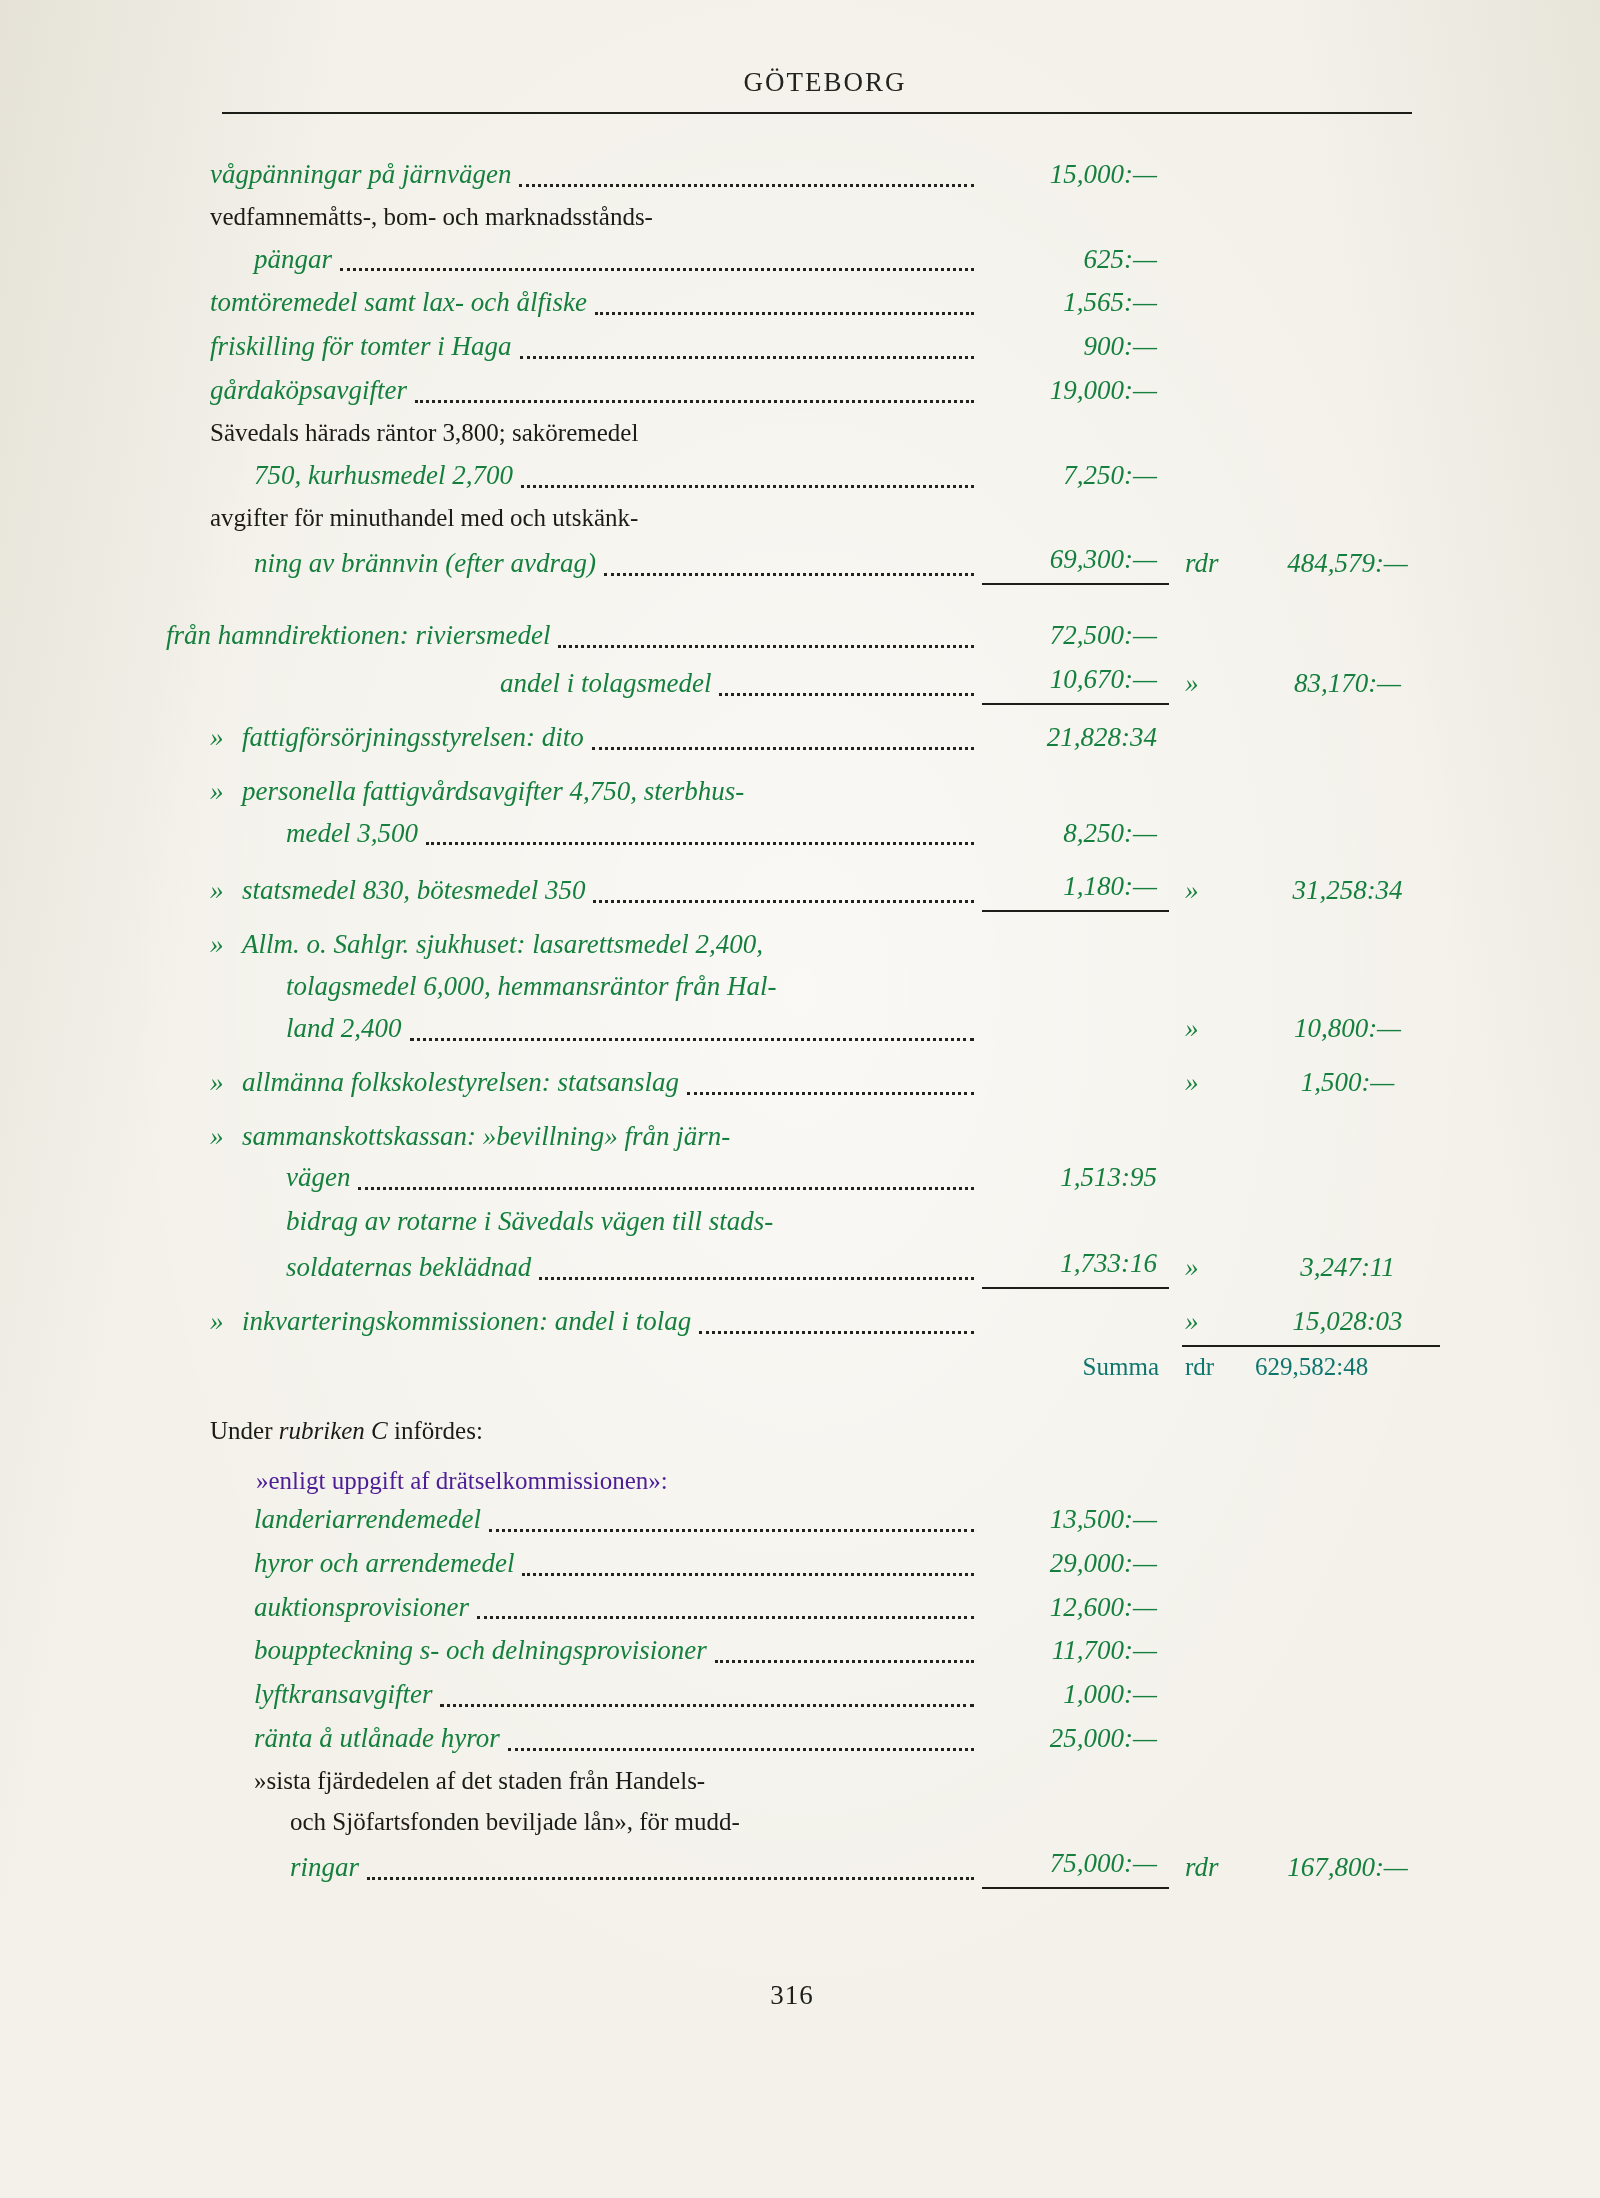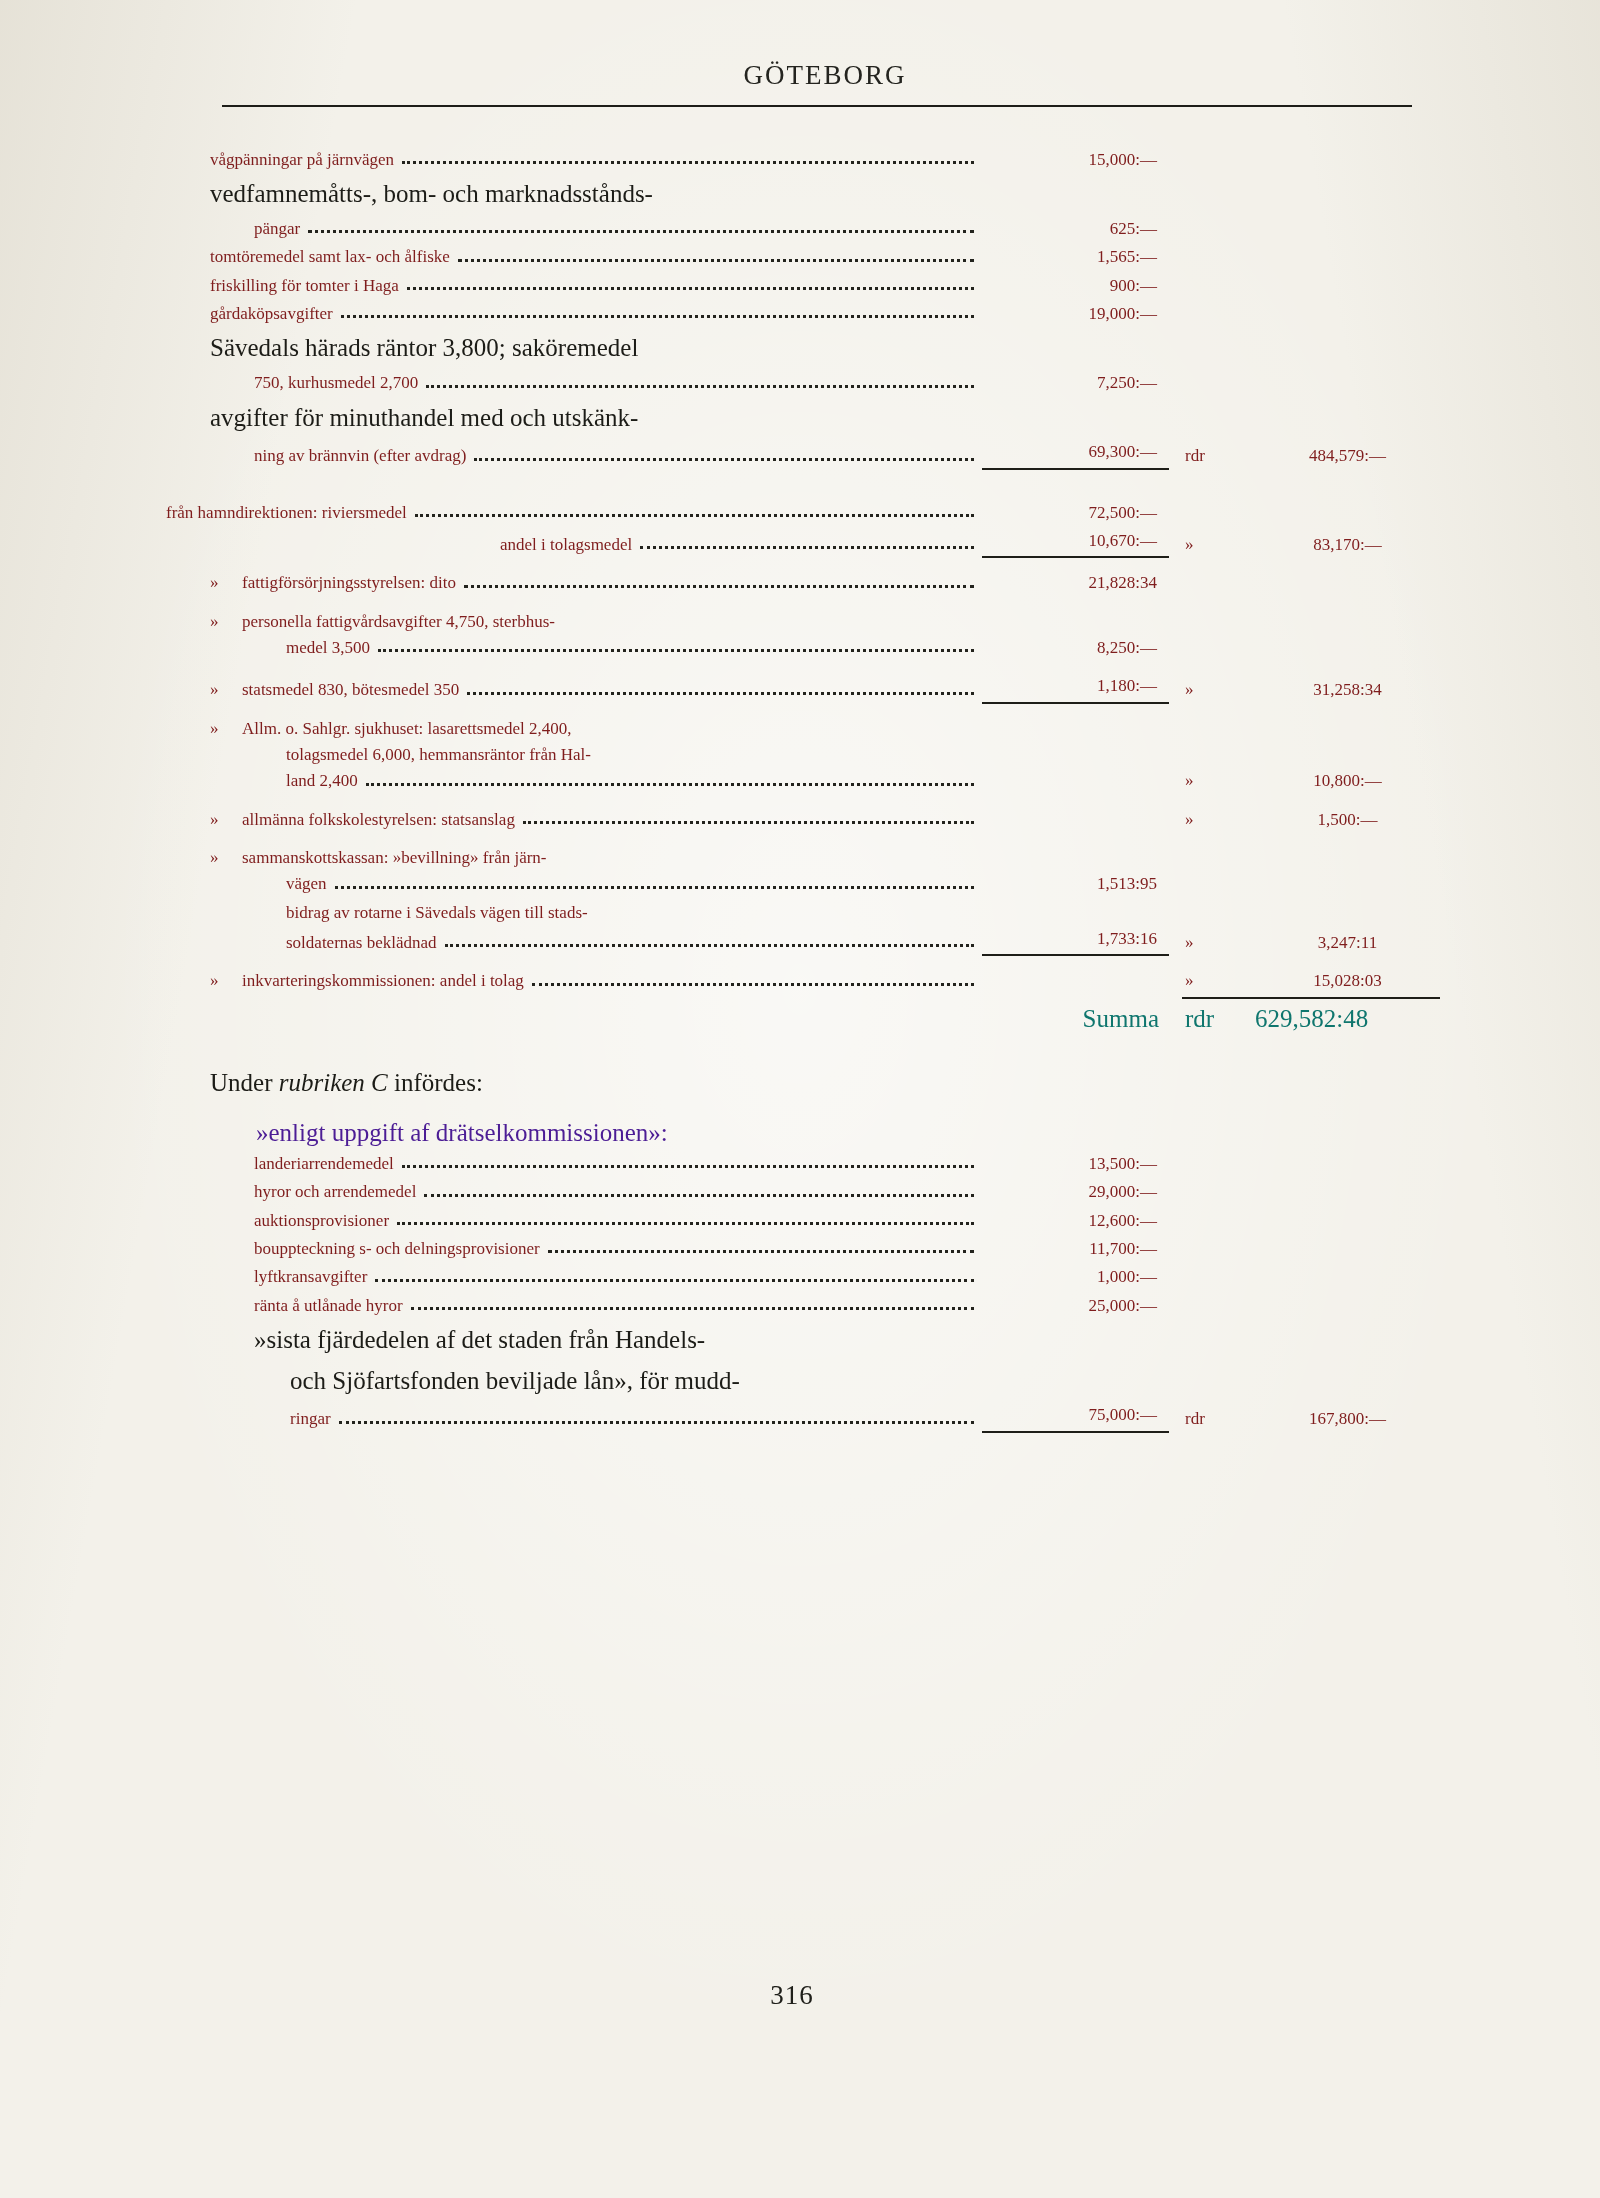--- a/index.html
+++ b/index.html
@@ -24,44 +24,45 @@
     inset: 0;
     background:
       radial-gradient(ellipse at 50% 45%, rgba(255,255,255,0.55) 0%, rgba(255,255,255,0.0) 62%),
       linear-gradient(100deg, rgba(205,198,180,0.35) 0%, rgba(255,255,255,0) 18%),
       linear-gradient(260deg, rgba(205,198,180,0.30) 0%, rgba(255,255,255,0) 16%);
     pointer-events: none;
   }
   .sheet {
     position: absolute;
     left: 210px;
-    top: 60px;
+    top: 67px;
     width: 1230px;
   }
   .running-head {
     text-align: center;
     font-size: 27px;
     letter-spacing: 2.0px;
     color: #24241f;
     margin-bottom: 14px;
     font-family: "Liberation Serif", serif;
   }
   .rule {
     border-top: 2px solid #1d1d18;
     width: 1190px;
     margin: 0 auto 40px 12px;
   }
   
   .row {
     display: flex;
     align-items: flex-end;
-    font-size: 17px;
+    font-size: 27px;
     line-height: 1.55;
-    color: #7f1d1d;
+    color: #15803d;
     margin-bottom: 2px;
+    font-style: italic;
   }
   .row.tight { margin-bottom: 0; }
   .lead {
     flex: 0 0 auto;
     white-space: nowrap;
   }
   .guillemet {
     display: inline-block;
     width: 32px;
     flex: 0 0 32px;

